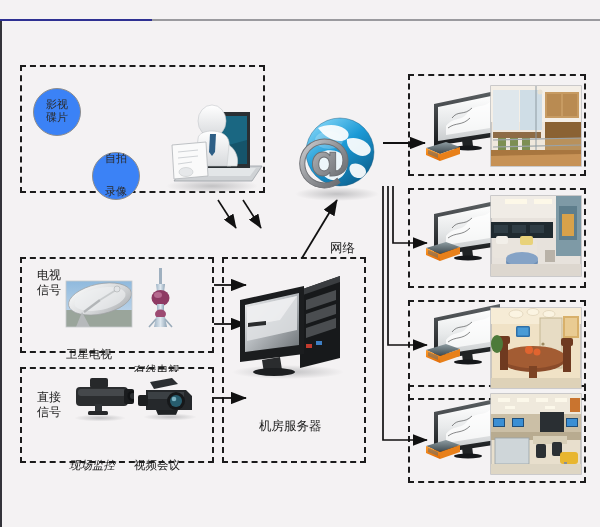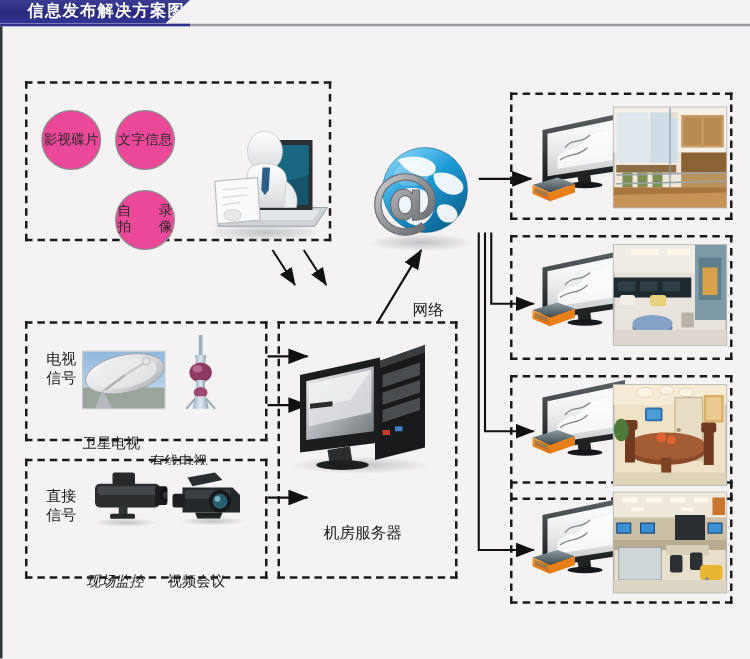--- a/index.html
+++ b/index.html
@@ -30,80 +30,73 @@
 
   
   .frame-left{position:absolute;left:0;top:21px;width:2px;height:506px;background:#33333a;}
 
   
   .dbox{position:absolute;border:2px dashed #1b1b1b;box-sizing:border-box;background:transparent;}
 
   
   .circle{
     position:absolute;width:46px;height:46px;border-radius:50%;
-    border:1.3px solid #8d8d8d;background:#ec4899;
-    display:flex;flex-direction:row;align-items:center;justify-content:center;
+    border:1.3px solid #8d8d8d;background:#3b82f6;
+    display:flex;flex-direction:column;align-items:center;justify-content:center;
     font-size:11px;color:#2b2b2b;line-height:1.18;text-align:center;
   }
   .circle span{display:block;}
 
   
   .lbl{position:absolute;font-size:11.5px;color:#222;line-height:1.2;text-align:center;white-space:nowrap;margin-top:35px;}
   .lbl2{position:absolute;font-size:12px;color:#222;line-height:1.25;text-align:center;width:42px;}
 
   
   .art{position:absolute;left:0;top:0;width:600px;height:527px;pointer-events:none;}
 </style>
 </head>
 <body>
 
 <div id="root">
 
   <div class="titlebar">
     <div class="title-rule"></div>
-    <div class="title-tab">
-      <div class="title-text">信息发布解决方案图</div>
-    </div>
     <div class="title-rule-in"></div>
   </div>
   <div class="frame-left"></div>
 
   <div class="dbox" style="left:20px;top:65px;width:245px;height:128px;"></div>
   <div class="dbox" style="left:20px;top:257px;width:194px;height:96px;"></div>
   <div class="dbox" style="left:20px;top:367px;width:194px;height:96px;"></div>
   <div class="dbox" style="left:222px;top:257px;width:144px;height:206px;"></div>
   <div class="dbox" style="left:408px;top:74px;width:178px;height:102px;"></div>
   <div class="dbox" style="left:408px;top:188px;width:178px;height:100px;"></div>
   <div class="dbox" style="left:408px;top:300px;width:178px;height:100px;"></div>
   <div class="dbox" style="left:408px;top:385px;width:178px;height:98px;"></div>
 
   <div class="circle" style="left:33px;top:88px;">
     <span>影视</span>
     <span>碟片</span>
   </div>
-  <div class="circle" style="left:92px;top:88px;">
-    <span>文字</span>
-    <span>信息</span>
-  </div>
   <div class="circle" style="left:92px;top:152px;gap:20px;">
     <span>自拍</span>
     <span>录像</span>
   </div>
 
-  <div class="lbl2" style="left:28px;top:280px;">
+  <div class="lbl2" style="left:28px;top:268px;">
     <div>电视</div>
     <div>信号</div>
   </div>
   <div class="lbl2" style="left:28px;top:390px;">
     <div>直接</div>
     <div>信号</div>
   </div>
 
   <div class="lbl" style="left:66px;top:313px;">卫星电视</div>
-  <div class="lbl" style="left:120px;top:329px;font-family:Liberation Serif, serif;">有线电视</div>
+  <div class="lbl" style="left:134px;top:329px;">有线电视</div>
   <div class="lbl" style="left:69px;top:424px;font-style:italic;">现场监控</div>
   <div class="lbl" style="left:134px;top:424px;">视频会议</div>
 
   <div class="lbl" style="left:259px;top:383px;font-size:12.5px;">机房服务器</div>
   <div class="lbl" style="left:330px;top:205px;font-size:12.5px;">网络</div>
 
   <svg class="art" viewBox="0 0 600 527">
     <defs>
       <marker id="ah" markerWidth="9" markerHeight="7" refX="8.5" refY="3.5" orient="auto">
         <path d="M0,0 L9,3.5 L0,7 z" fill="#111"></path>

